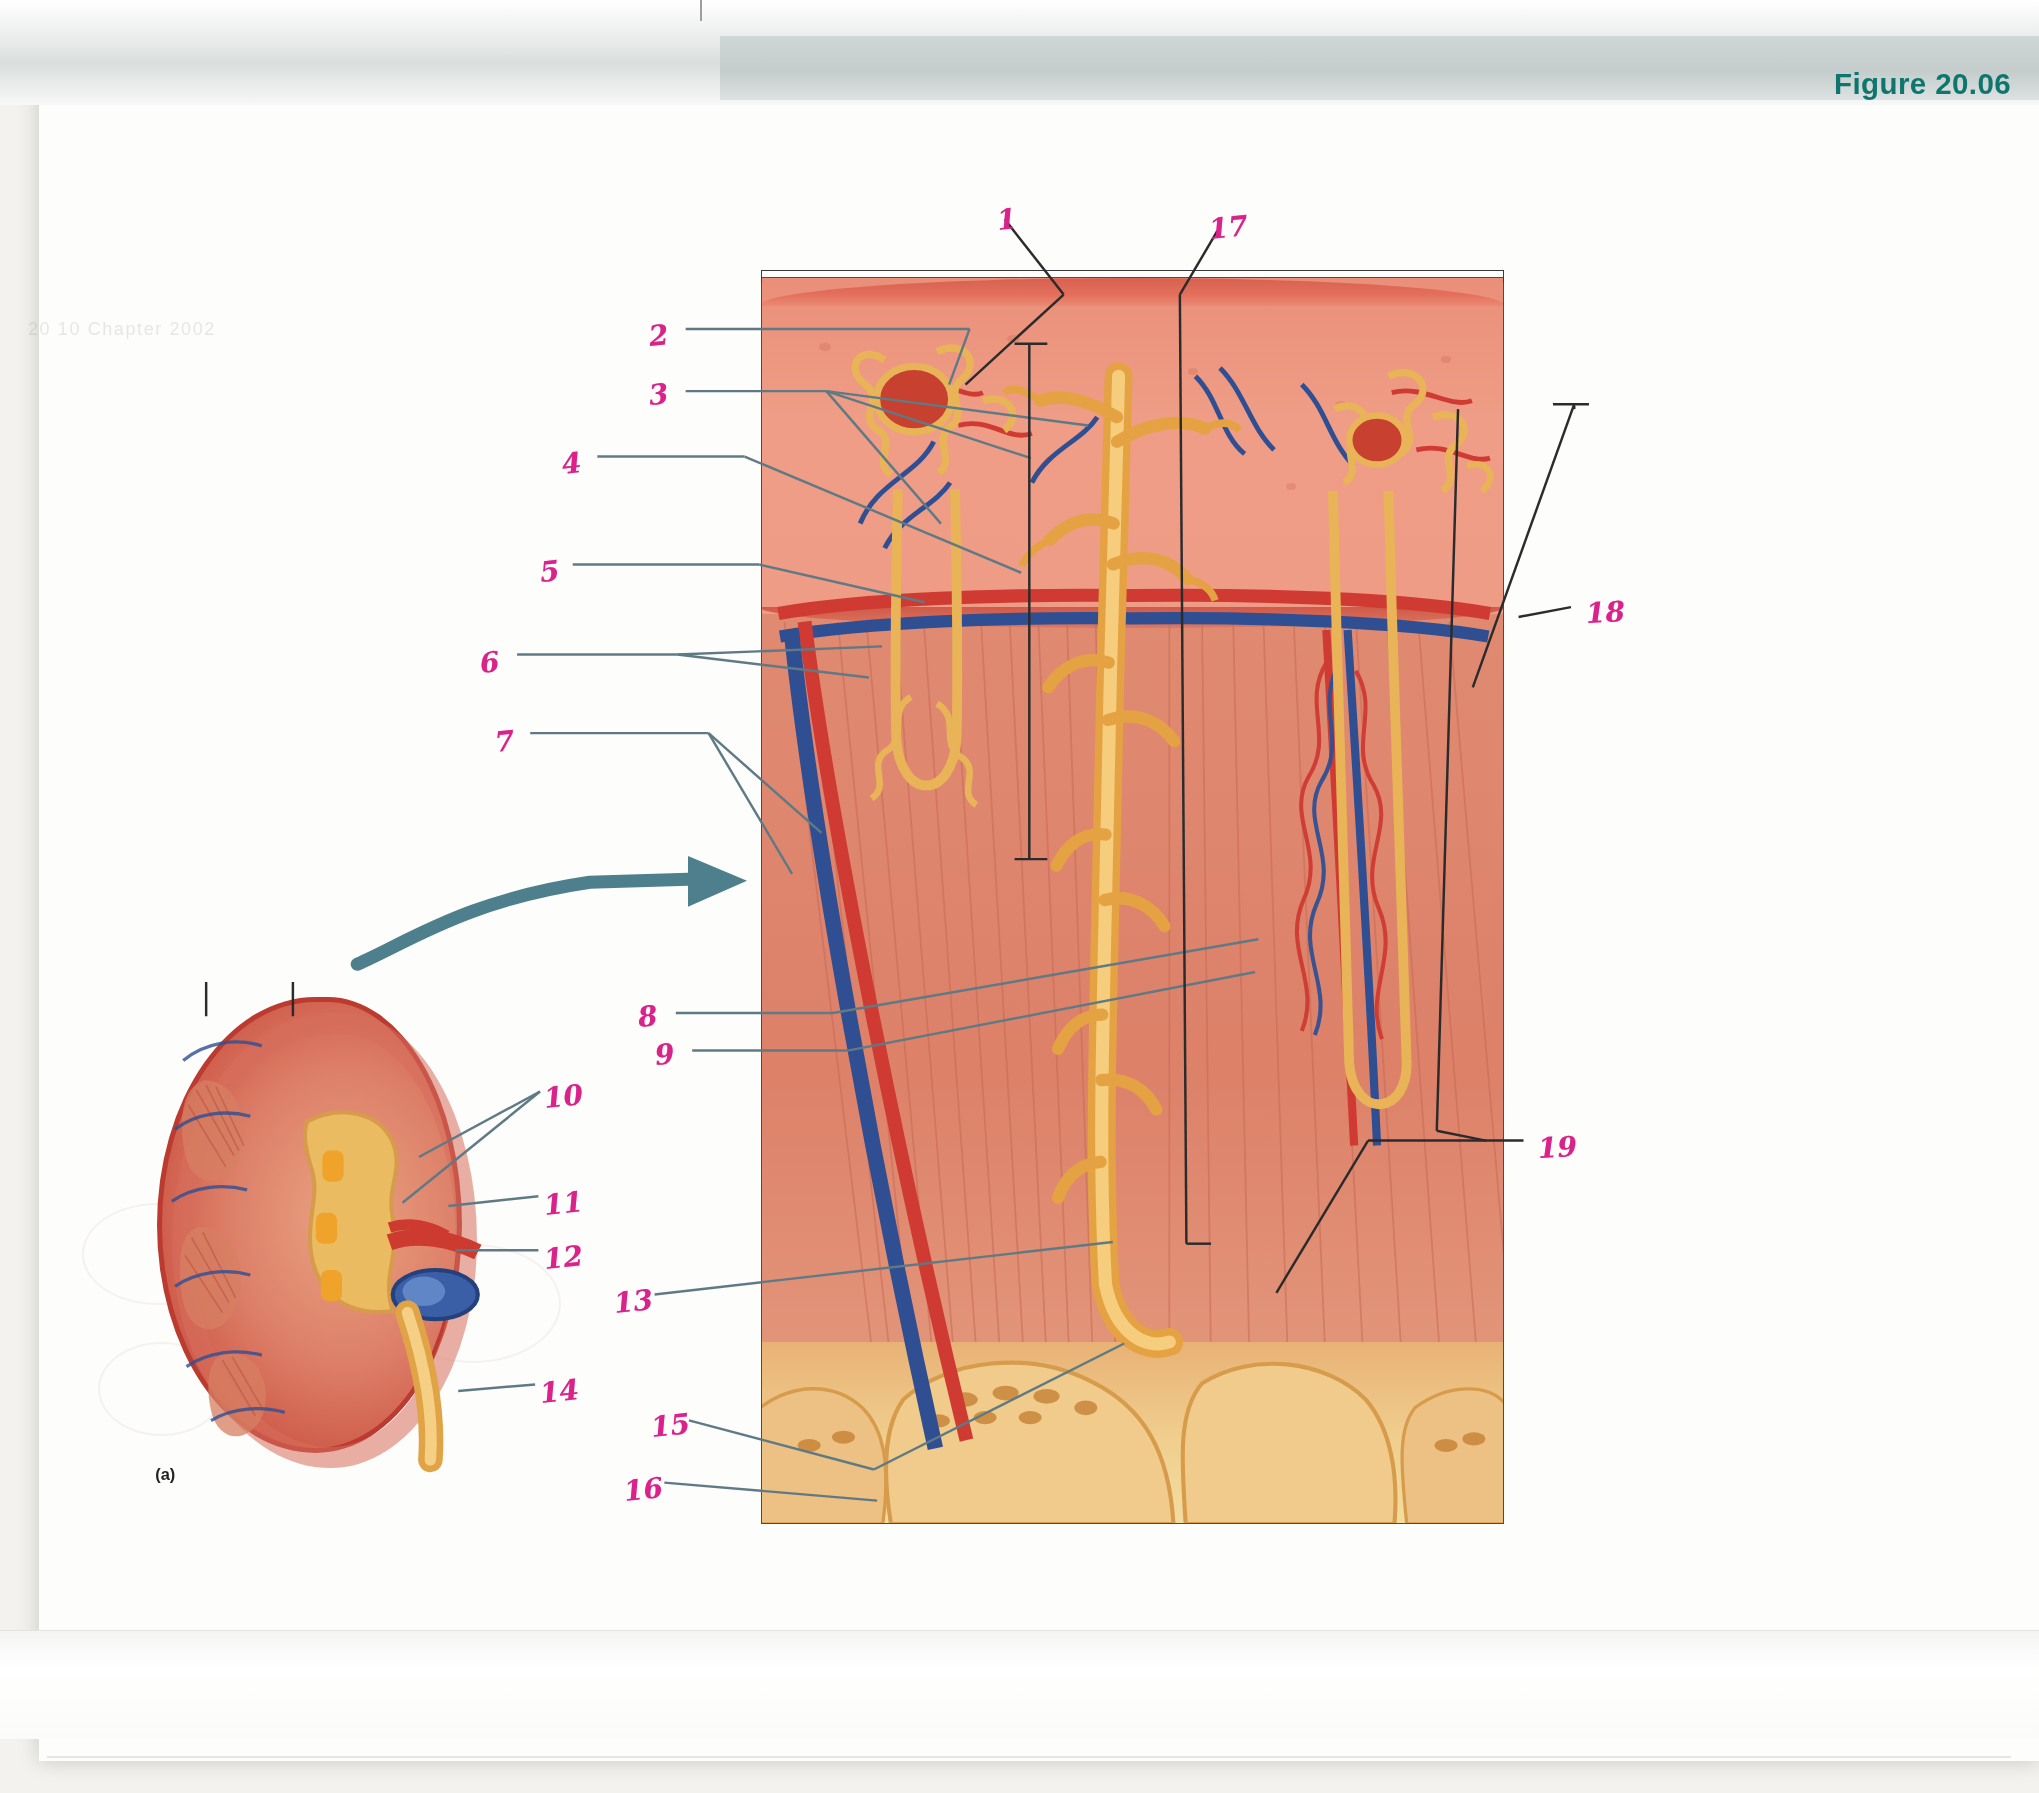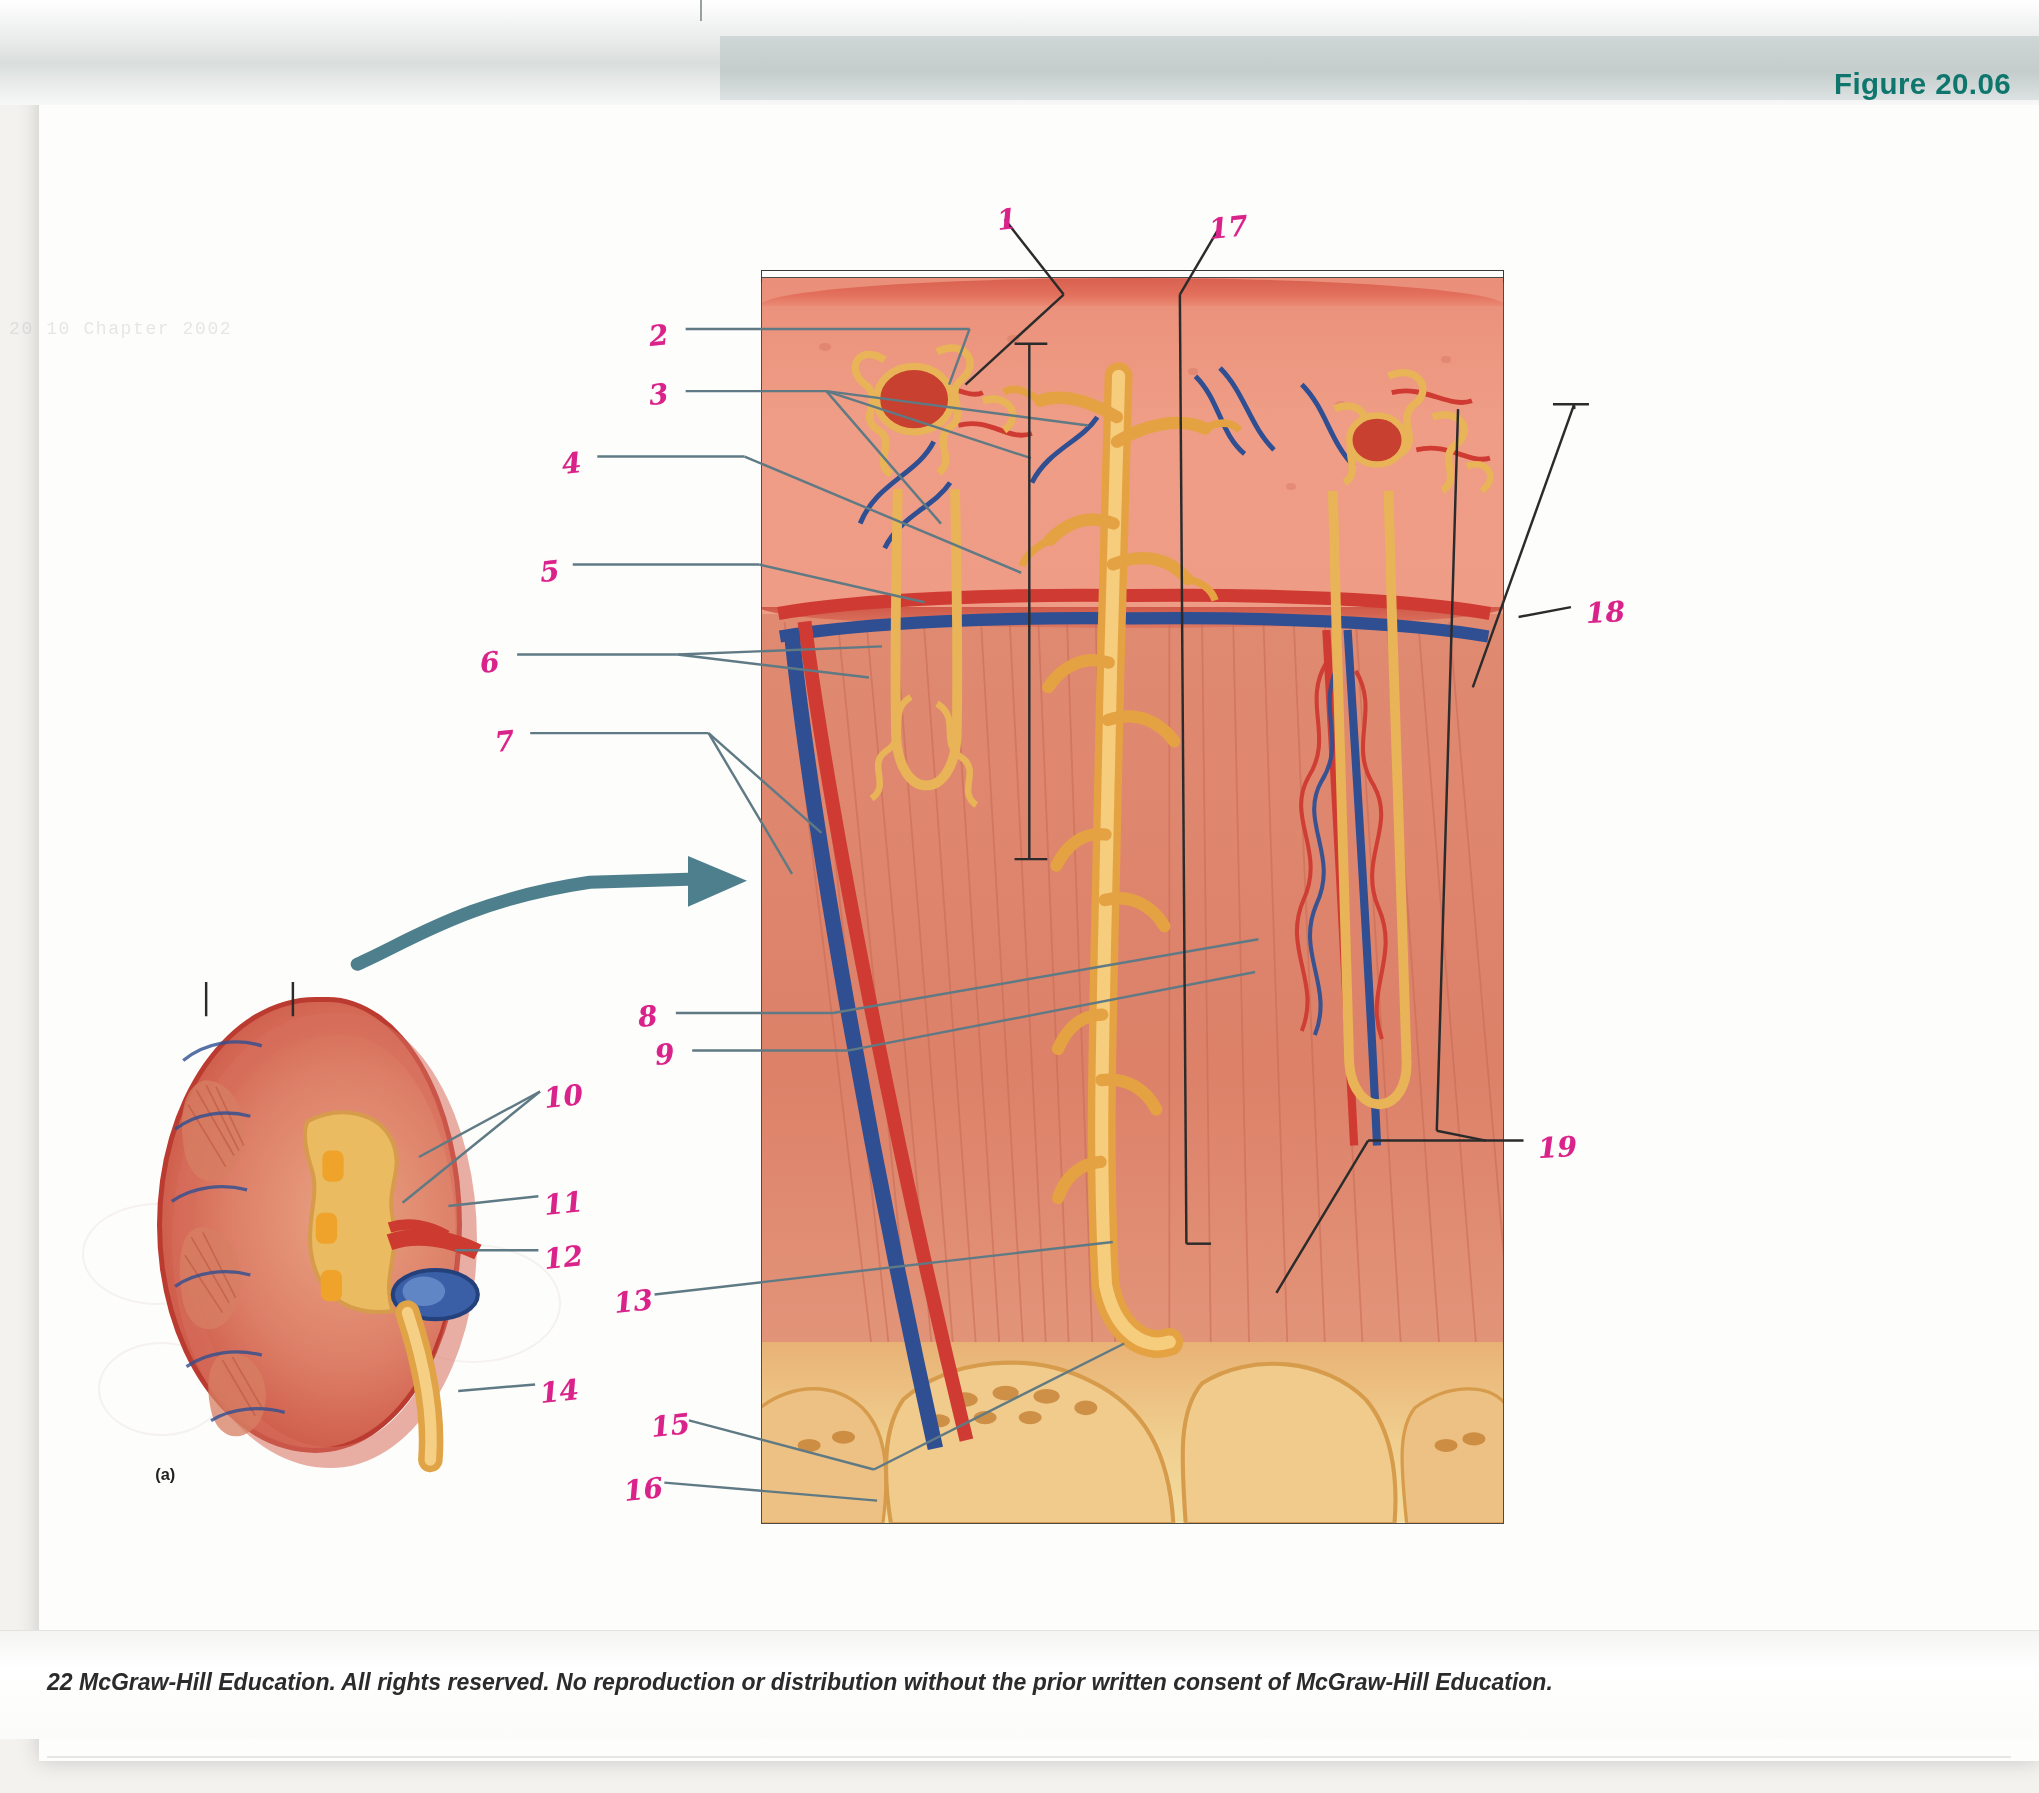--- a/index.html
+++ b/index.html
@@ -260,21 +260,21 @@
 
 <div id="page">
 
   <div class="scan-sheet"></div>
   <div class="scan-top-strip"></div>
   <div class="top-tick"></div>
 
   <div class="header-band"></div>
   <div class="figure-label">Figure 20.06</div>
 
-  <div class="ghost" style="left:9px; top:319px;font-family:Liberation Mono, monospace;">20 10 Chapter 2002</div>
+  <div class="ghost" style="left:28px; top:319px;">20 10 Chapter 2002</div>
   <div class="ghost" style="left:1375px; top:318px;">200</div>
   <div class="ghost-blob" style="left:82px; top:1203px; width:147px; height:98px;"></div>
   <div class="ghost-blob" style="left:98px; top:1342px; width:123px; height:90px;"></div>
   <div class="ghost-blob" style="left:385px; top:1244px; width:172px; height:115px;"></div>
 
   <div id="figure-frame">
 
     <div class="cortex"></div>
     <div class="capsule"></div>
 
@@ -596,16 +596,15 @@
 
     <div class="num" style="left:997px; top:203px;">1</div>
     <div class="num" style="left:1209px; top:211px;">17</div>
 
     <div class="num n-right" style="left:1586px; top:596px;">18</div>
     <div class="num n-right" style="left:1538px; top:1131px;">19</div>
   </div>
 
   <div class="footer-line-top"></div>
   <div class="footer-strip"></div>
-  <div class="footer-text">22 McGraw-Hill Education. All rights reserved. No reproduction or distribution without the prior written consent of McGraw-Hill Education.</div>
   <div class="footer-line-bottom"></div>
 </div>
 
 
 </body></html>

